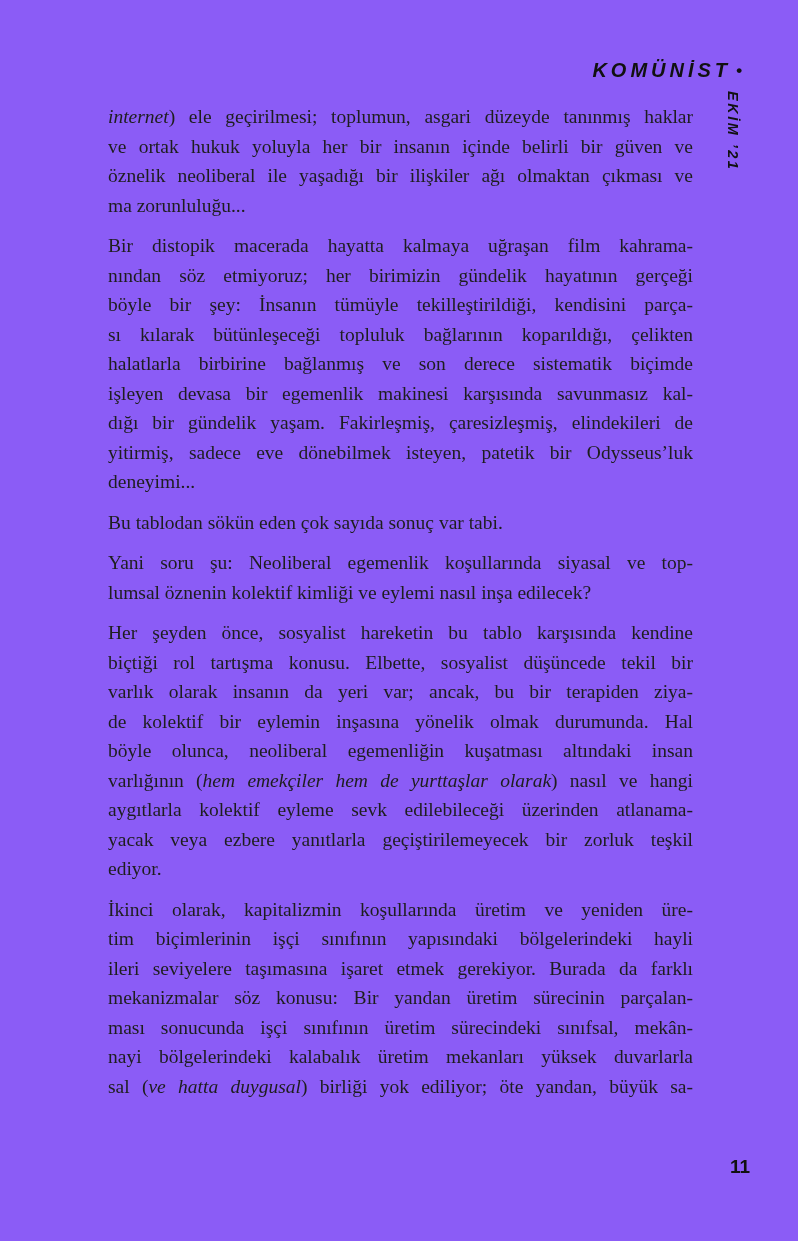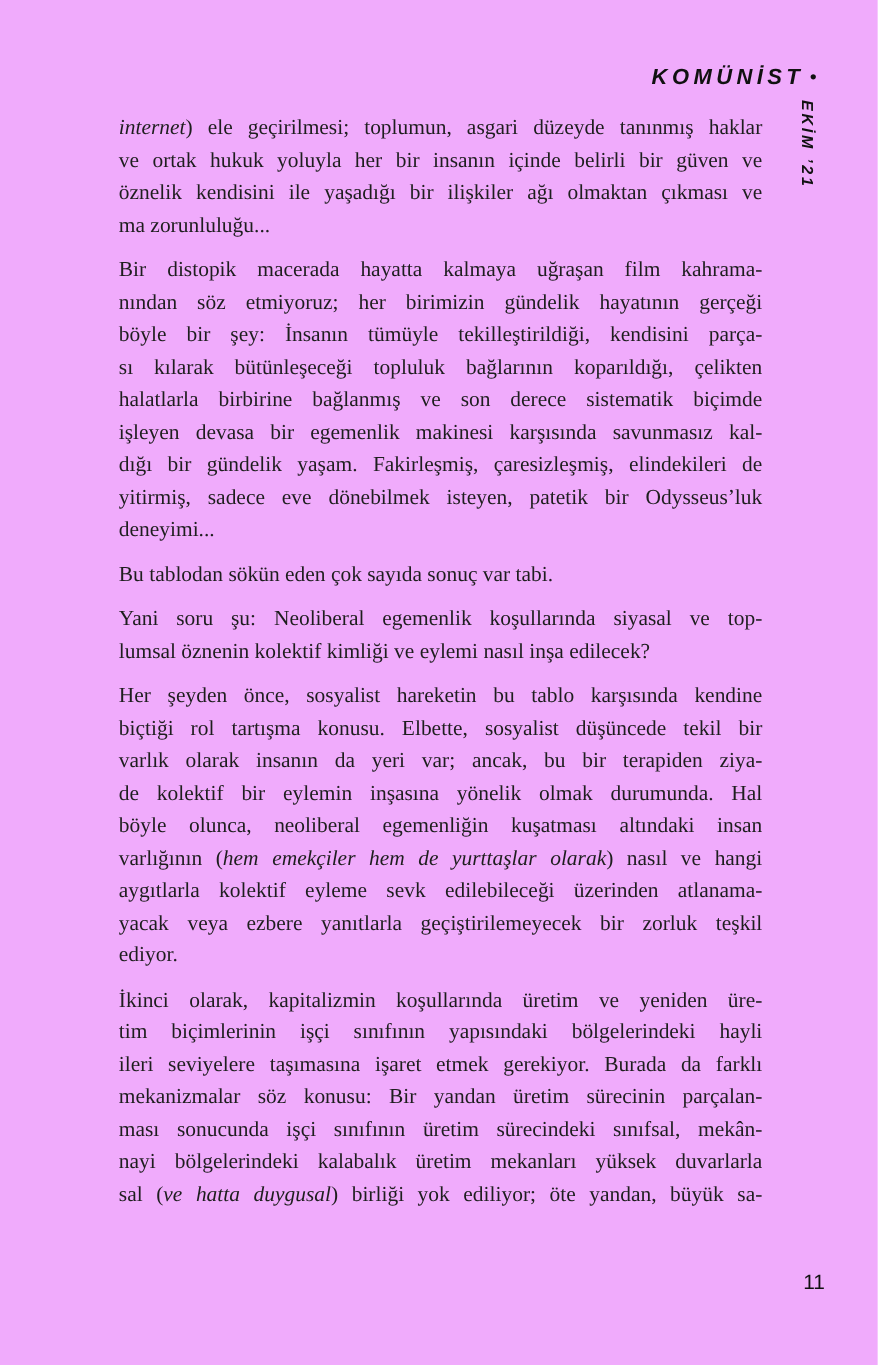--- a/index.html
+++ b/index.html
@@ -1,20 +1,20 @@
 <!DOCTYPE html>
 <html><head>
 <meta charset="utf-8">
 <style>
   html, body { margin: 0; padding: 0; background: #ffffff; }
   .page {
     position: relative;
     width: 798px;
     height: 1241px;
-    background: #f0abfc;
+    background: #8b5cf6;
     overflow: hidden;
     font-family: "Liberation Serif", serif;
     color: #1e1e1e;
   }
   .header {
     position: absolute;
     top: 59px;
     right: 56px;
     font-family: "Liberation Sans", sans-serif;
     font-weight: bold;
@@ -60,38 +60,38 @@
   }
   .line.flush {
     text-align-last: left;
   }
   .it { font-style: italic; }
   .pagenum {
     position: absolute;
     top: 1156px;
     right: 48px;
     font-family: "Liberation Sans", sans-serif;
-    font-weight: normal;
+    font-weight: bold;
     font-size: 19px;
     color: #111111;
   }
 </style>
 </head>
 <body>
 
 <div class="page">
   <div class="header">
     <span>KOMÜNİST</span><span class="bullet">•</span>
   </div>
   <div class="issue">EKİM ’21</div>
   <div class="body-text">
       <div class="para">
         <div class="line"><span class="it">internet</span><span>) ele geçirilmesi; toplumun, asgari düzeyde tanınmış haklar</span></div>
         <div class="line"><span>ve ortak hukuk yoluyla her bir insanın içinde belirli bir güven ve</span></div>
-        <div class="line"><span>öznelik kendisini ile yaşadığı bir ilişkiler ağı olmaktan çıkması ve</span></div>
+        <div class="line"><span>öznelik neoliberal ile yaşadığı bir ilişkiler ağı olmaktan çıkması ve</span></div>
         <div class="line flush"><span>ma zorunluluğu...</span></div>
       </div>
       <div class="para">
         <div class="line"><span>Bir distopik macerada hayatta kalmaya uğraşan film kahrama-</span></div>
         <div class="line"><span>nından söz etmiyoruz; her birimizin gündelik hayatının gerçeği</span></div>
         <div class="line"><span>böyle bir şey: İnsanın tümüyle tekilleştirildiği, kendisini parça-</span></div>
         <div class="line"><span>sı kılarak bütünleşeceği topluluk bağlarının koparıldığı, çelikten</span></div>
         <div class="line"><span>halatlarla birbirine bağlanmış ve son derece sistematik biçimde</span></div>
         <div class="line"><span>işleyen devasa bir egemenlik makinesi karşısında savunmasız kal-</span></div>
         <div class="line"><span>dığı bir gündelik yaşam. Fakirleşmiş, çaresizleşmiş, elindekileri de</span></div>

